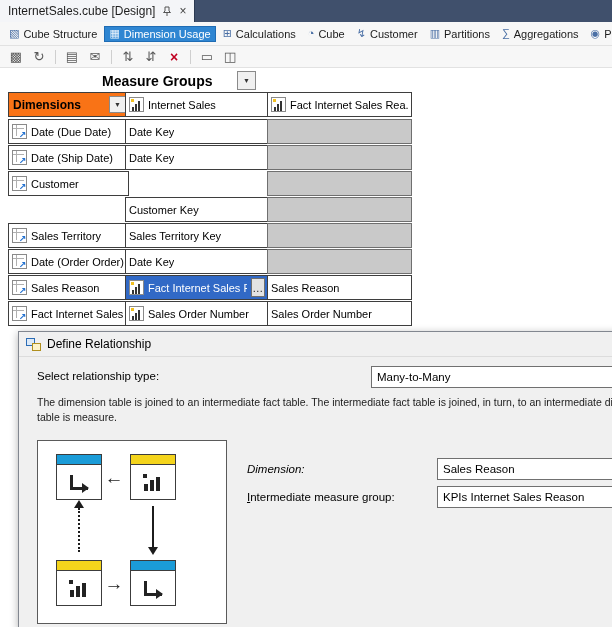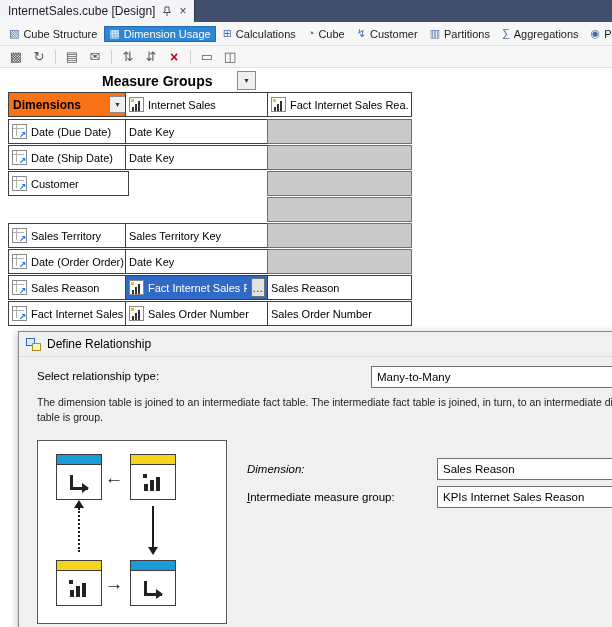--- a/index.html
+++ b/index.html
@@ -211,20 +211,23 @@
       <span class="cell-text">Date Key</span>
     </div>
   <div class="cell c2 r1 gray"></div>
 
   <div class="cell rowhdr r2">
     <span class="icon-dim"></span>
     <span class="cell-text">Customer</span>
   </div>
   <div class="cell c2 r2 gray"></div>
 
+  <div class="cell c1 r3">
+      <span class="cell-text">Customer Key</span>
+    </div>
   <div class="cell c2 r3 gray"></div>
 
   <div class="cell rowhdr r4">
     <span class="icon-dim"></span>
     <span class="cell-text">Sales Territory</span>
   </div>
   <div class="cell c1 r4">
       <span class="cell-text">Sales Territory Key</span>
     </div>
   <div class="cell c2 r4 gray"></div>
@@ -268,21 +271,21 @@
       <span class="rel-title-icon"></span>
       <span>Define Relationship</span>
     </div>
 
     <div class="dlg-label lbl-type">Select relationship type:</div>
     <div class="combo combo-type">
       <span>Many-to-Many</span>
     </div>
 
     <div class="desc l1">The dimension table is joined to an intermediate fact table. The intermediate fact table is joined, in turn, to an intermediate dime</div>
-    <div class="desc l2">table is group.</div>
+    <div class="desc l2">table is measure.</div>
 
     <div class="diagram">
       <div class="dbox tl">
         <div class="hd blue"></div>
         <div class="bd">
             <span class="bent-arrow"></span>
           </div>
       </div>
       <div class="dbox tr">
         <div class="hd yellow"></div>

